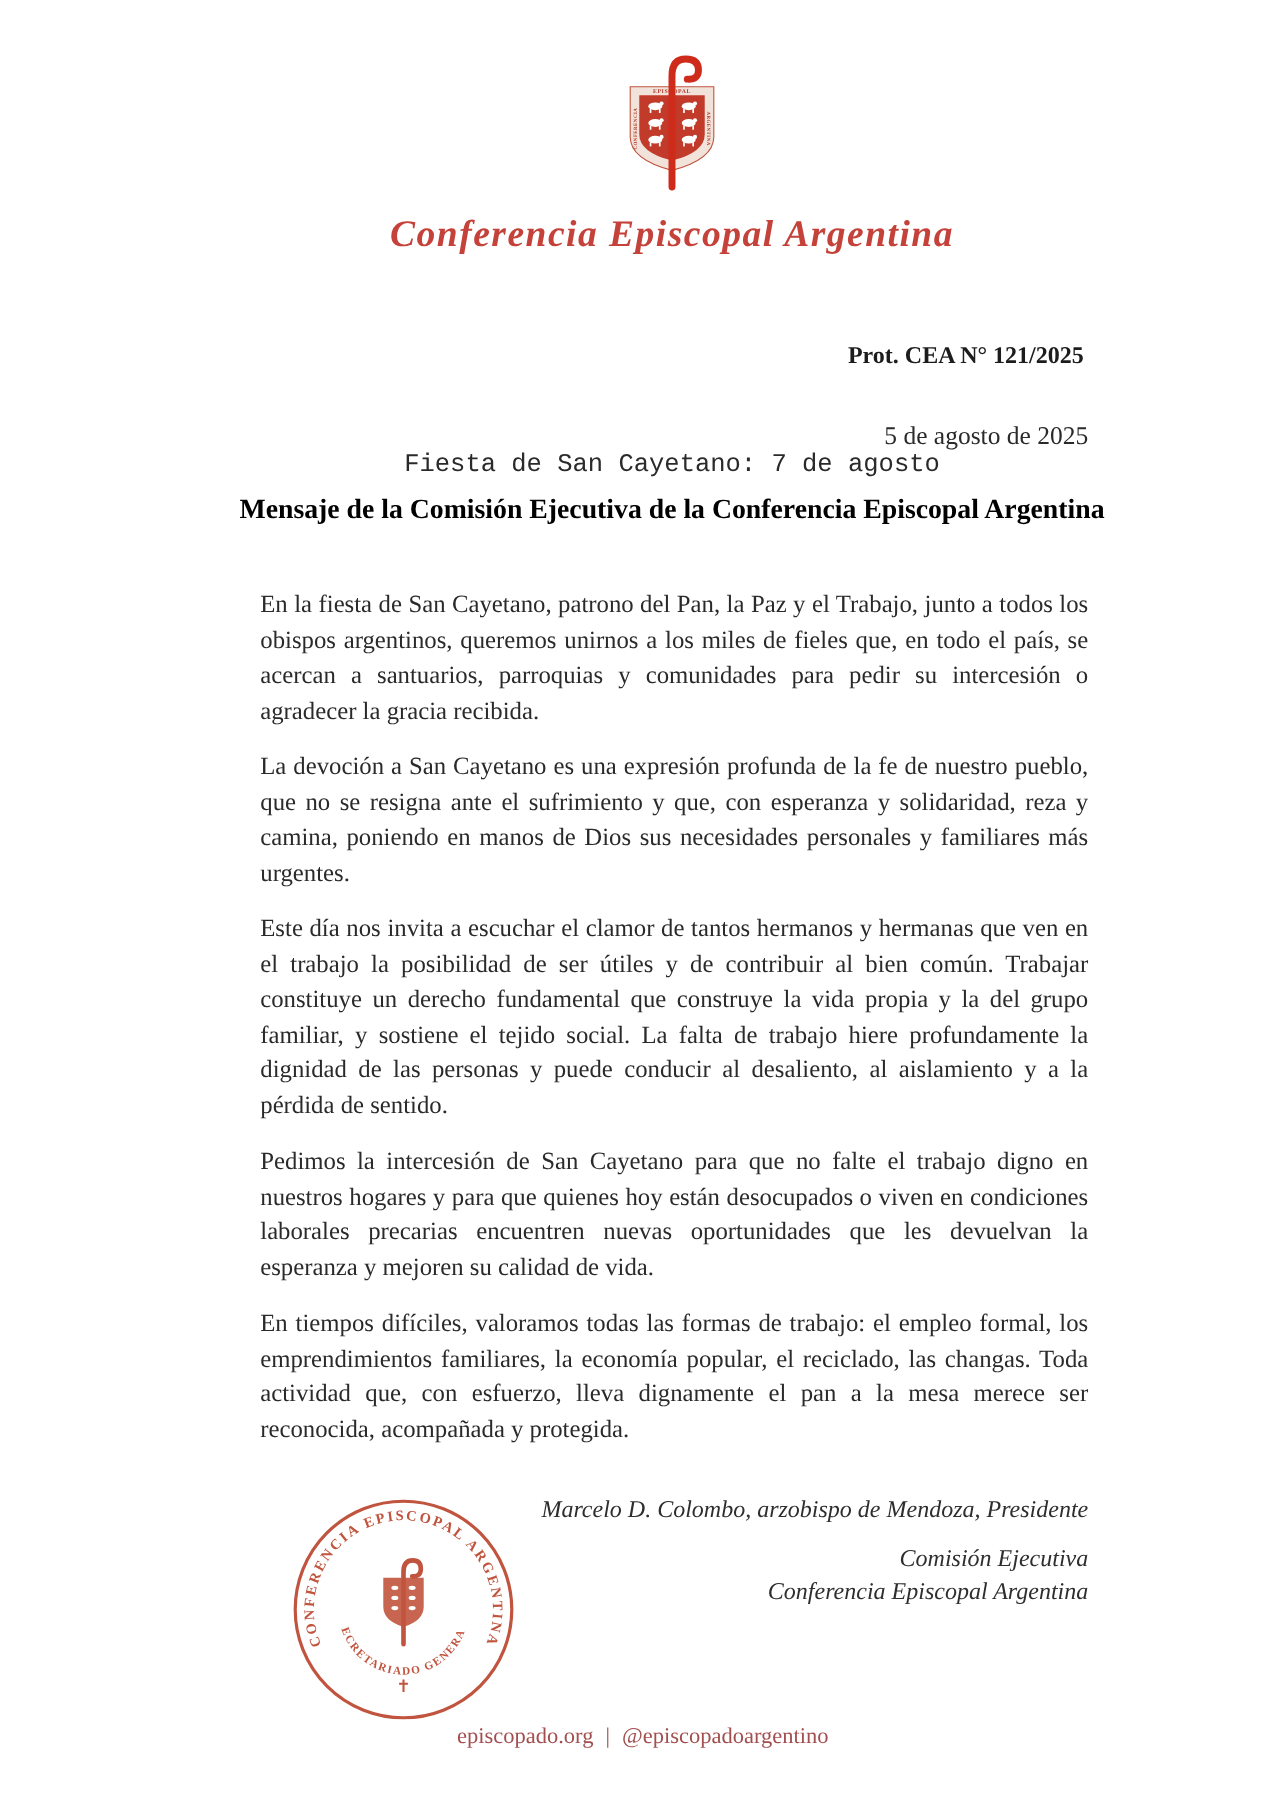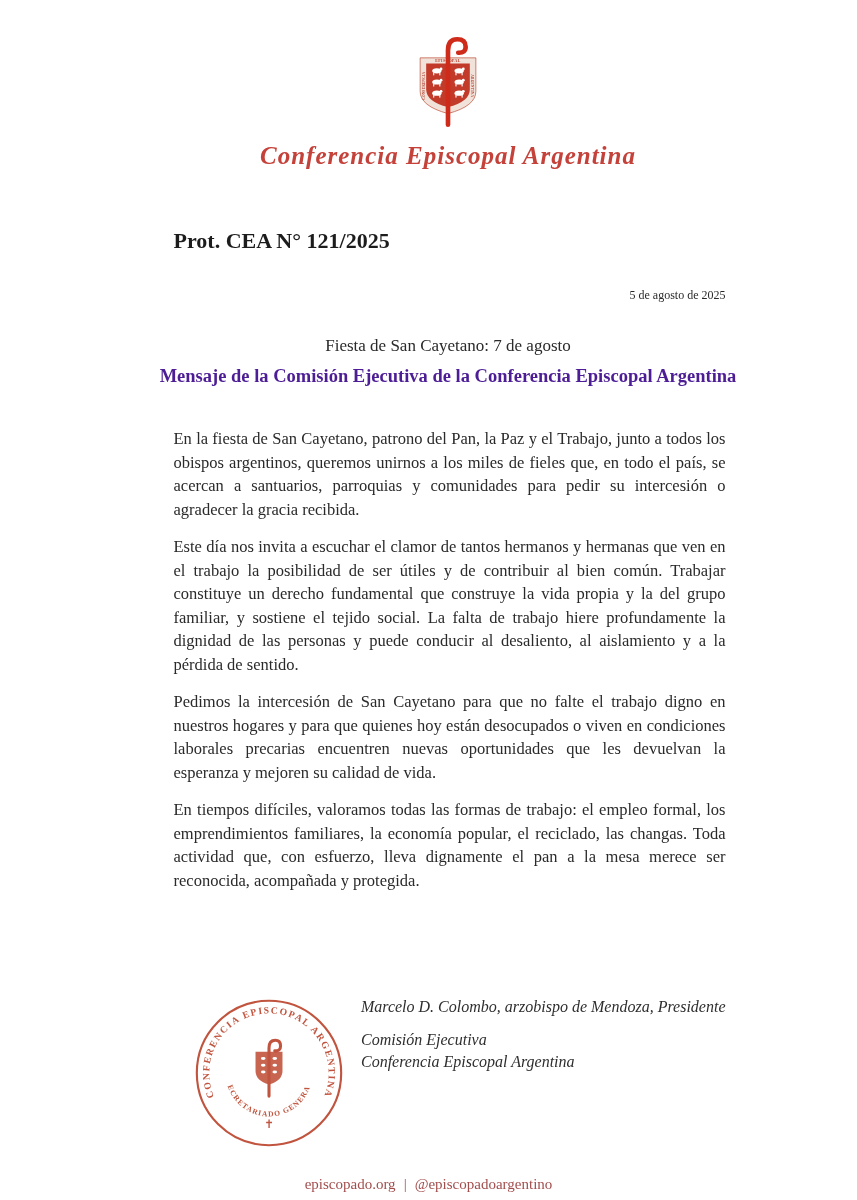--- a/index.html
+++ b/index.html
@@ -20,52 +20,54 @@
     margin-top: 4px;
     font-size: 25px;
     font-style: italic;
     font-weight: bold;
     letter-spacing: 1px;
     color: #c4423a;
   }
   .prot {
     margin: 58px 75px 0 75px;
     font-weight: bold;
-    font-size: 22px;
+    font-size: 16px;
     color: #1c1c1c;
+    text-align: right;
   }
   .date {
     margin: 34px 72px 0 75px;
     text-align: right;
-    font-size: 12px;
+    font-size: 17px;
   }
   .title {
-    margin-top: 33px;
     text-align: center;
     font-size: 17px;
+    font-family: Liberation Mono, monospace;
   }
   .subtitle {
     margin-top: 10px;
     text-align: center;
     font-size: 18.5px;
     font-weight: bold;
-    color: #4c1d95;
+    color: #000000;
     font-family: Liberation Serif, serif;
   }
   .body-block { margin: 40px 72px 0 75px; }
   .body-block p {
     font-size: 16.5px;
     line-height: 23.5px;
     text-align: justify;
     margin: 0 0 14px 0;
   }
   .sig-block {
     position: absolute;
     top: 996px;
     right: 72px;
+    text-align: right;
     font-style: italic;
     font-size: 16px;
     line-height: 22px;
     color: #2e2e2e;
   }
   .closing { margin-top: 11px; }
   .seal {
     position: absolute;
     left: 132px;
     top: 996px;
@@ -89,21 +91,20 @@
   .seal-cross { font-size: 12px; fill: #c1543e; }
   .shield-top-text { font-size: 4.2px; letter-spacing: 0.4px; fill: #b03a2a; font-weight: bold; }
   .shield-side-text { font-size: 3.6px; letter-spacing: 0.3px; fill: #b03a2a; font-weight: bold; }
   .footer {
     position: absolute;
     left: 0; right: 0;
     top: 1150px;
     text-align: center;
     font-size: 15px;
     color: #a34e4e;
-    margin-top: 26px;
   }
   .footer .sep { margin: 0 8px; }
 </style>
 </head>
 <body>
 
 <div class="page">
 
   <div class="header">
     <svg class="crest" viewBox="0 0 100 112" xmlns="http://www.w3.org/2000/svg">
@@ -162,20 +163,21 @@
 
   <div class="prot">Prot. CEA N° 121/2025</div>
 
   <div class="date">5 de agosto de 2025</div>
 
   <div class="title">Fiesta de San Cayetano: 7 de agosto</div>
   <div class="subtitle">Mensaje de la Comisión Ejecutiva de la Conferencia Episcopal Argentina</div>
 
   <div class="body-block">
     <p>En la fiesta de San Cayetano, patrono del Pan, la Paz y el Trabajo, junto a todos los obispos argentinos, queremos unirnos a los miles de fieles que, en todo el país, se acercan a santuarios, parroquias y comunidades para pedir su intercesión o agradecer la gracia recibida.</p>
+    <p>La devoción a San Cayetano es una expresión profunda de la fe de nuestro pueblo, que no se resigna ante el sufrimiento y que, con esperanza y solidaridad, reza y camina, poniendo en manos de Dios sus necesidades personales y familiares más urgentes.</p>
     <p>Este día nos invita a escuchar el clamor de tantos hermanos y hermanas que ven en el trabajo la posibilidad de ser útiles y de contribuir al bien común. Trabajar constituye un derecho fundamental que construye la vida propia y la del grupo familiar, y sostiene el tejido social. La falta de trabajo hiere profundamente la dignidad de las personas y puede conducir al desaliento, al aislamiento y a la pérdida de sentido.</p>
     <p>Pedimos la intercesión de San Cayetano para que no falte el trabajo digno en nuestros hogares y para que quienes hoy están desocupados o viven en condiciones laborales precarias encuentren nuevas oportunidades que les devuelvan la esperanza y mejoren su calidad de vida.</p>
     <p>En tiempos difíciles, valoramos todas las formas de trabajo: el empleo formal, los emprendimientos familiares, la economía popular, el reciclado, las changas. Toda actividad que, con esfuerzo, lleva dignamente el pan a la mesa merece ser reconocida, acompañada y protegida.</p>
   </div>
 
   <div class="sig-block">
     <div>Marcelo D. Colombo, arzobispo de Mendoza, Presidente</div>
     <div class="closing">
       <div>Comisión Ejecutiva</div>
       <div>Conferencia Episcopal Argentina</div>

